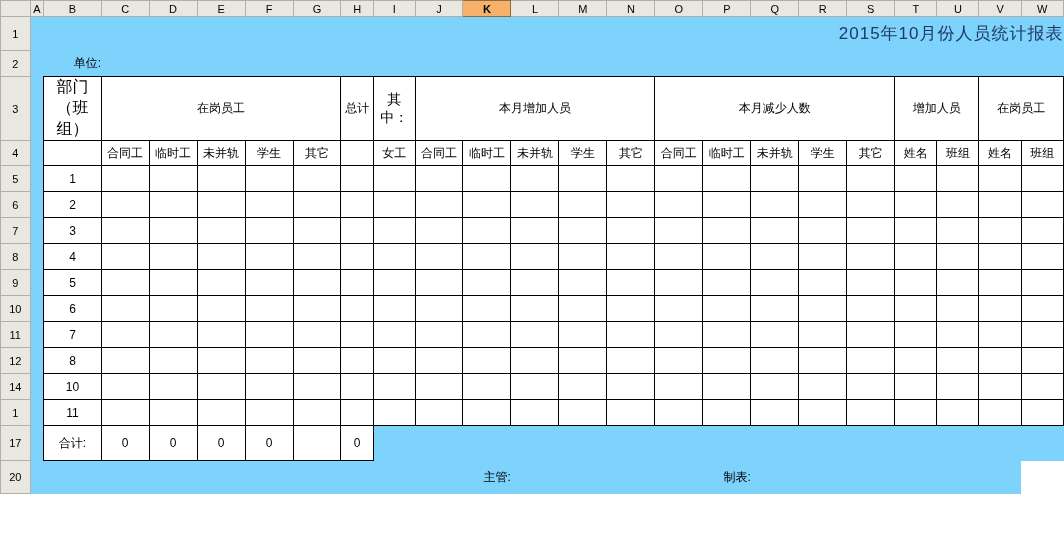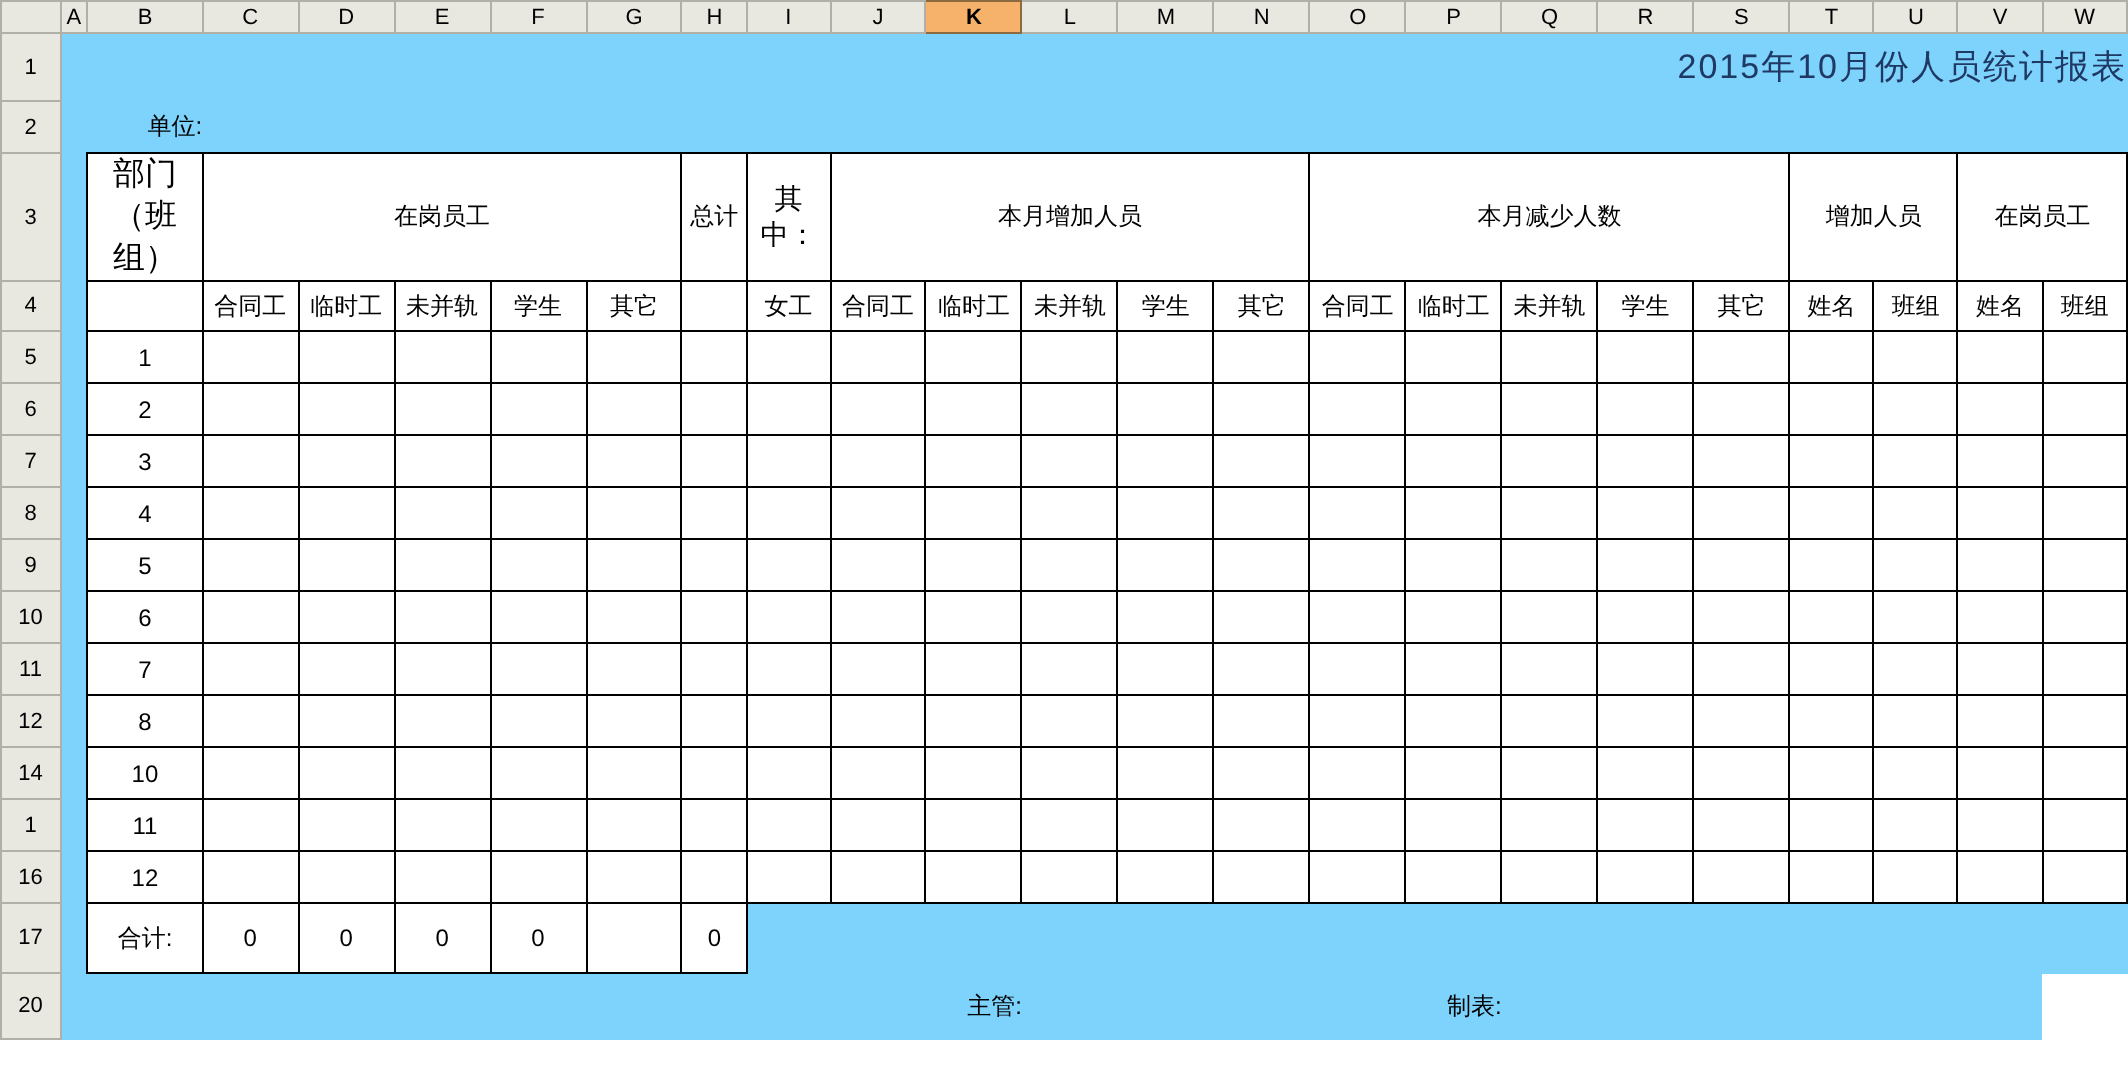--- a/index.html
+++ b/index.html
@@ -450,46 +450,20 @@
     <td class="cell bx"></td>
     <td class="cell bx"></td>
     <td class="cell bx"></td>
     <td class="cell bx"></td>
     <td class="cell bx"></td>
     <td class="cell bx"></td>
     <td class="cell bx"></td>
     <td class="cell bx"></td>
   </tr>
 
-  <tr style="height:26px">
-    <td class="rowhead">16</td>
-    <td class="blank"></td>
-    <td class="cell bx">12</td>
-    <td class="cell bx"></td>
-    <td class="cell bx"></td>
-    <td class="cell bx"></td>
-    <td class="cell bx"></td>
-    <td class="cell bx"></td>
-    <td class="cell bx"></td>
-    <td class="cell bx"></td>
-    <td class="cell bx"></td>
-    <td class="cell bx"></td>
-    <td class="cell bx"></td>
-    <td class="cell bx"></td>
-    <td class="cell bx"></td>
-    <td class="cell bx"></td>
-    <td class="cell bx"></td>
-    <td class="cell bx"></td>
-    <td class="cell bx"></td>
-    <td class="cell bx"></td>
-    <td class="cell bx"></td>
-    <td class="cell bx"></td>
-    <td class="cell bx"></td>
-    <td class="cell bx"></td>
-  </tr>
 
   <tr style="height:35px">
     <td class="rowhead">17</td>
     <td class="blank"></td>
     <td class="cell bx lft">合计:</td>
     <td class="cell bx">0</td>
     <td class="cell bx">0</td>
     <td class="cell bx">0</td>
     <td class="cell bx">0</td>
     <td class="cell bx"></td>

